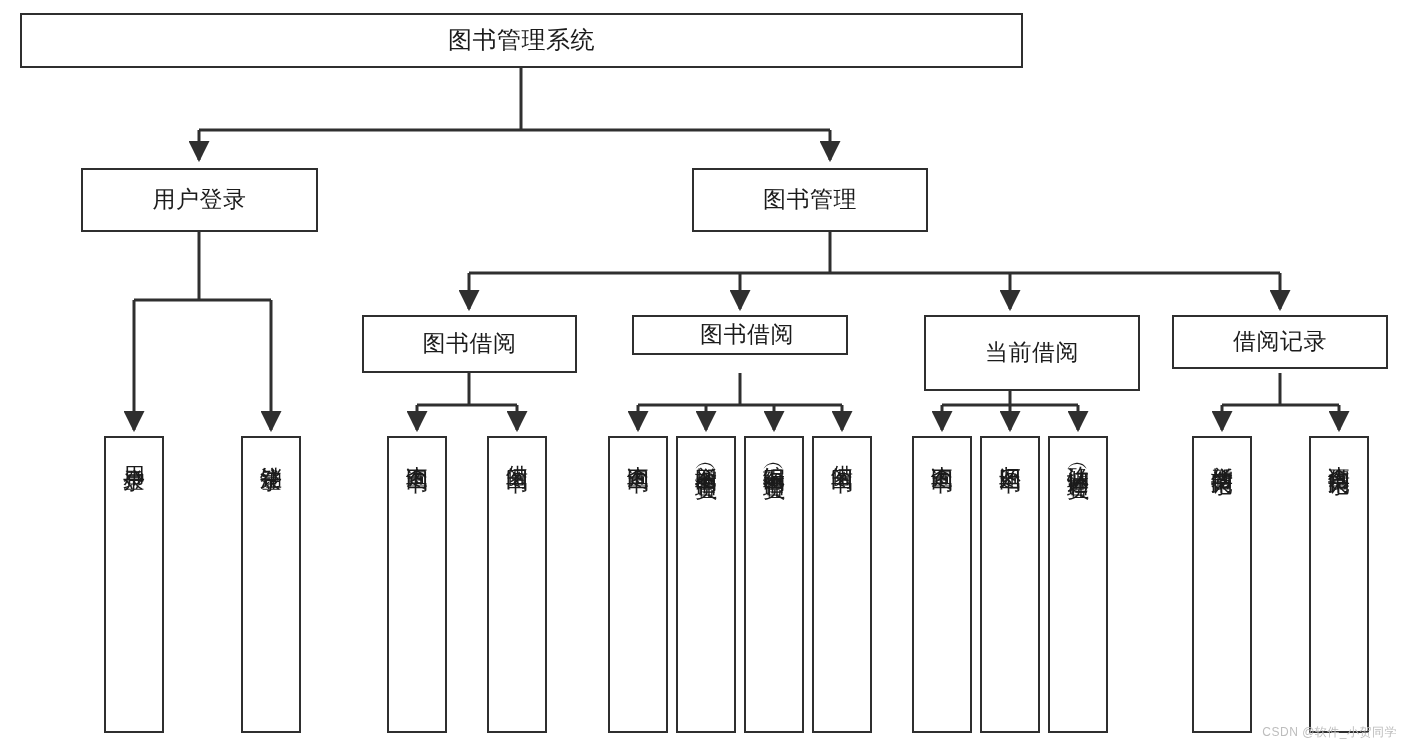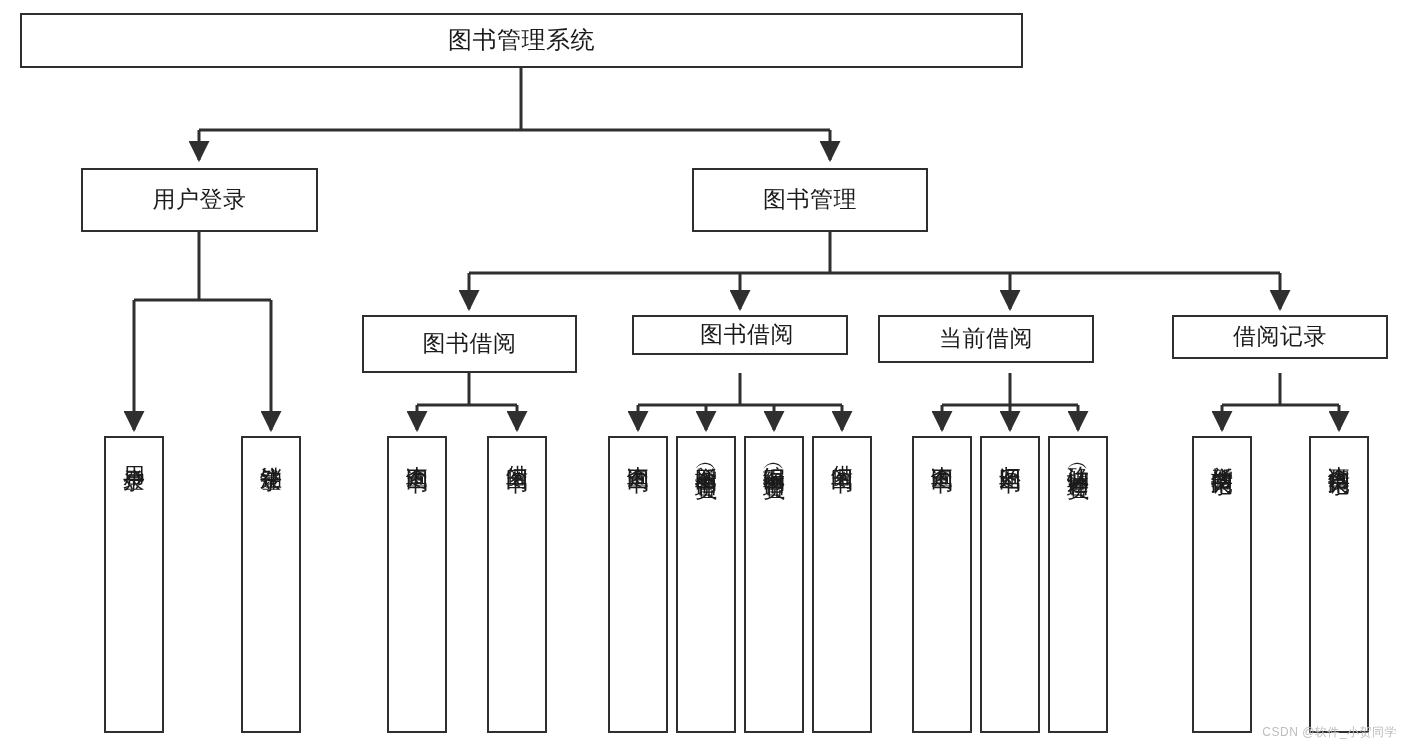--- a/index.html
+++ b/index.html
@@ -139,24 +139,24 @@
   <div class="node h" style="left:692px; top:168px; width:236px; height:64px;">
     <span class="label">图书管理</span>
   </div>
 
   <div class="node h" style="left:362px; top:315px; width:215px; height:58px;">
     <span class="label">图书借阅</span>
   </div>
   <div class="node h" style="left:632px; top:315px; width:216px; height:40px;padding-left:14px;">
     <span class="label">图书借阅</span>
   </div>
-  <div class="node h" style="left:878px; top:315px; width:216px; height:48px;">
+  <div class="node h" style="left:924px; top:315px; width:216px; height:76px;">
     <span class="label">当前借阅</span>
   </div>
-  <div class="node h" style="left:1172px; top:315px; width:216px; height:44px;">
+  <div class="node h" style="left:1172px; top:315px; width:216px; height:54px;">
     <span class="label">借阅记录</span>
   </div>
 
   <div class="node v" style="left:104px; top:436px; width:60px; height:297px;">
     <span class="label">用户登录</span>
   </div>
   <div class="node v" style="left:241px; top:436px; width:60px; height:297px;">
     <span class="label">注销登录</span>
   </div>
 

